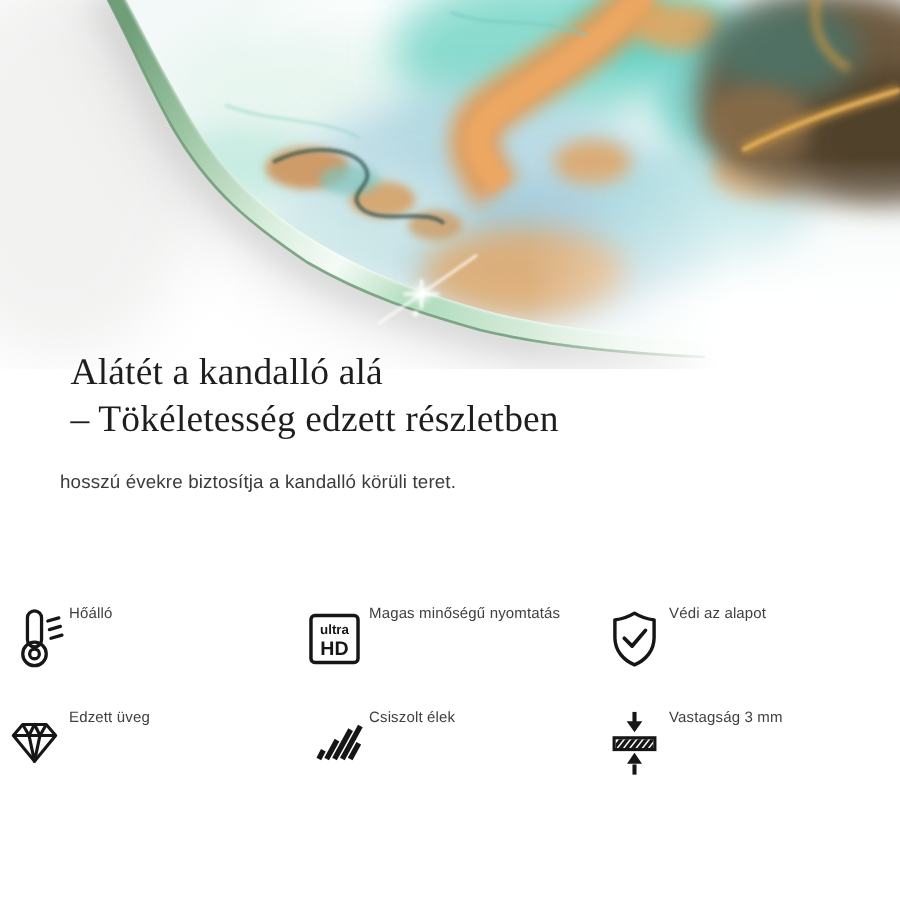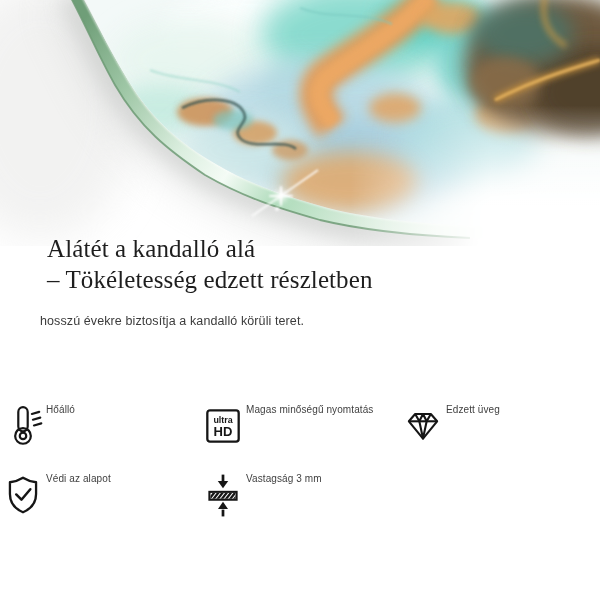--- a/index.html
+++ b/index.html
@@ -186,38 +186,50 @@
     <svg class="ic" viewBox="0 0 44 44">
       <rect x="7" y="7" width="30" height="30" rx="2.5" fill="none" stroke="#161616" stroke-width="2.2"></rect>
       <text x="22" y="19" text-anchor="middle" font-family="Liberation Sans, sans-serif" font-size="8.5" font-weight="600" fill="#161616">ultra</text>
       <text x="22" y="32" text-anchor="middle" font-family="Liberation Sans, sans-serif" font-size="12.5" font-weight="700" fill="#161616">HD</text>
     </svg>
     <span class="lbl">Magas minőségű nyomtatás</span>
   </div>
 
   <div class="feature">
     <svg class="ic" viewBox="0 0 44 44">
+      <path d="M22,5.5 C26,8 30,9.3 34.5,9.8 L34.5,21 C34.5,29.5 29,35.5 22,38.5 C15,35.5 9.5,29.5 9.5,21 L9.5,9.8 C14,9.3 18,8 22,5.5 Z" fill="none" stroke="#161616" stroke-width="2.2" stroke-linejoin="round"></path>
+      <path d="M15.5,21.5 L20.5,26.5 L29,16.5" fill="none" stroke="#161616" stroke-width="2.4" stroke-linecap="round" stroke-linejoin="round"></path>
+    </svg>
+    <span class="lbl">Védi az alapot</span>
+  </div>
+
+  <div class="feature">
+    <svg class="ic" viewBox="0 0 44 44">
       <g fill="none" stroke="#161616" stroke-width="2" stroke-linejoin="round">
         <path d="M14.5,10.5 L29.5,10.5 L35.5,17.5 L22,34 L8.5,17.5 Z"></path>
         <path d="M8.5,17.5 L35.5,17.5"></path>
         <path d="M14.5,10.5 L18.5,17.5 L22,10.5 L25.5,17.5 L29.5,10.5"></path>
         <path d="M18.5,17.5 L22,34 L25.5,17.5"></path>
       </g>
     </svg>
     <span class="lbl">Edzett üveg</span>
   </div>
 
   <div class="feature">
     <svg class="ic" viewBox="0 0 44 44">
-      <path d="M22,5.5 C26,8 30,9.3 34.5,9.8 L34.5,21 C34.5,29.5 29,35.5 22,38.5 C15,35.5 9.5,29.5 9.5,21 L9.5,9.8 C14,9.3 18,8 22,5.5 Z" fill="none" stroke="#161616" stroke-width="2.2" stroke-linejoin="round"></path>
-      <path d="M15.5,21.5 L20.5,26.5 L29,16.5" fill="none" stroke="#161616" stroke-width="2.4" stroke-linecap="round" stroke-linejoin="round"></path>
-    </svg>
-    <span class="lbl">Védi az alapot</span>
-  </div>
-
+      <g stroke="#161616" stroke-width="3.4" stroke-linecap="butt">
+        <path d="M12,32.5 L14.9,27"></path>
+        <path d="M17,32.5 L23.6,20.5"></path>
+        <path d="M22,32.5 L32.3,13.8"></path>
+        <path d="M27,32.5 L38.5,11.5"></path>
+        <path d="M32,32.5 L37.5,22.5"></path>
+      </g>
+    </svg>
+    <span class="lbl">Csiszolt élek</span>
+  </div>
 
   <div class="feature">
     <svg class="ic" viewBox="0 0 44 44">
       <defs>
           <clipPath id="barClip">
             <rect x="10" y="20" width="24" height="5.5"></rect>
           </clipPath>
         </defs>
       <rect x="9" y="19" width="26" height="7.5" fill="#ffffff" stroke="#161616" stroke-width="2"></rect>
       <g clip-path="url(#barClip)" stroke="#161616" stroke-width="2.2">

